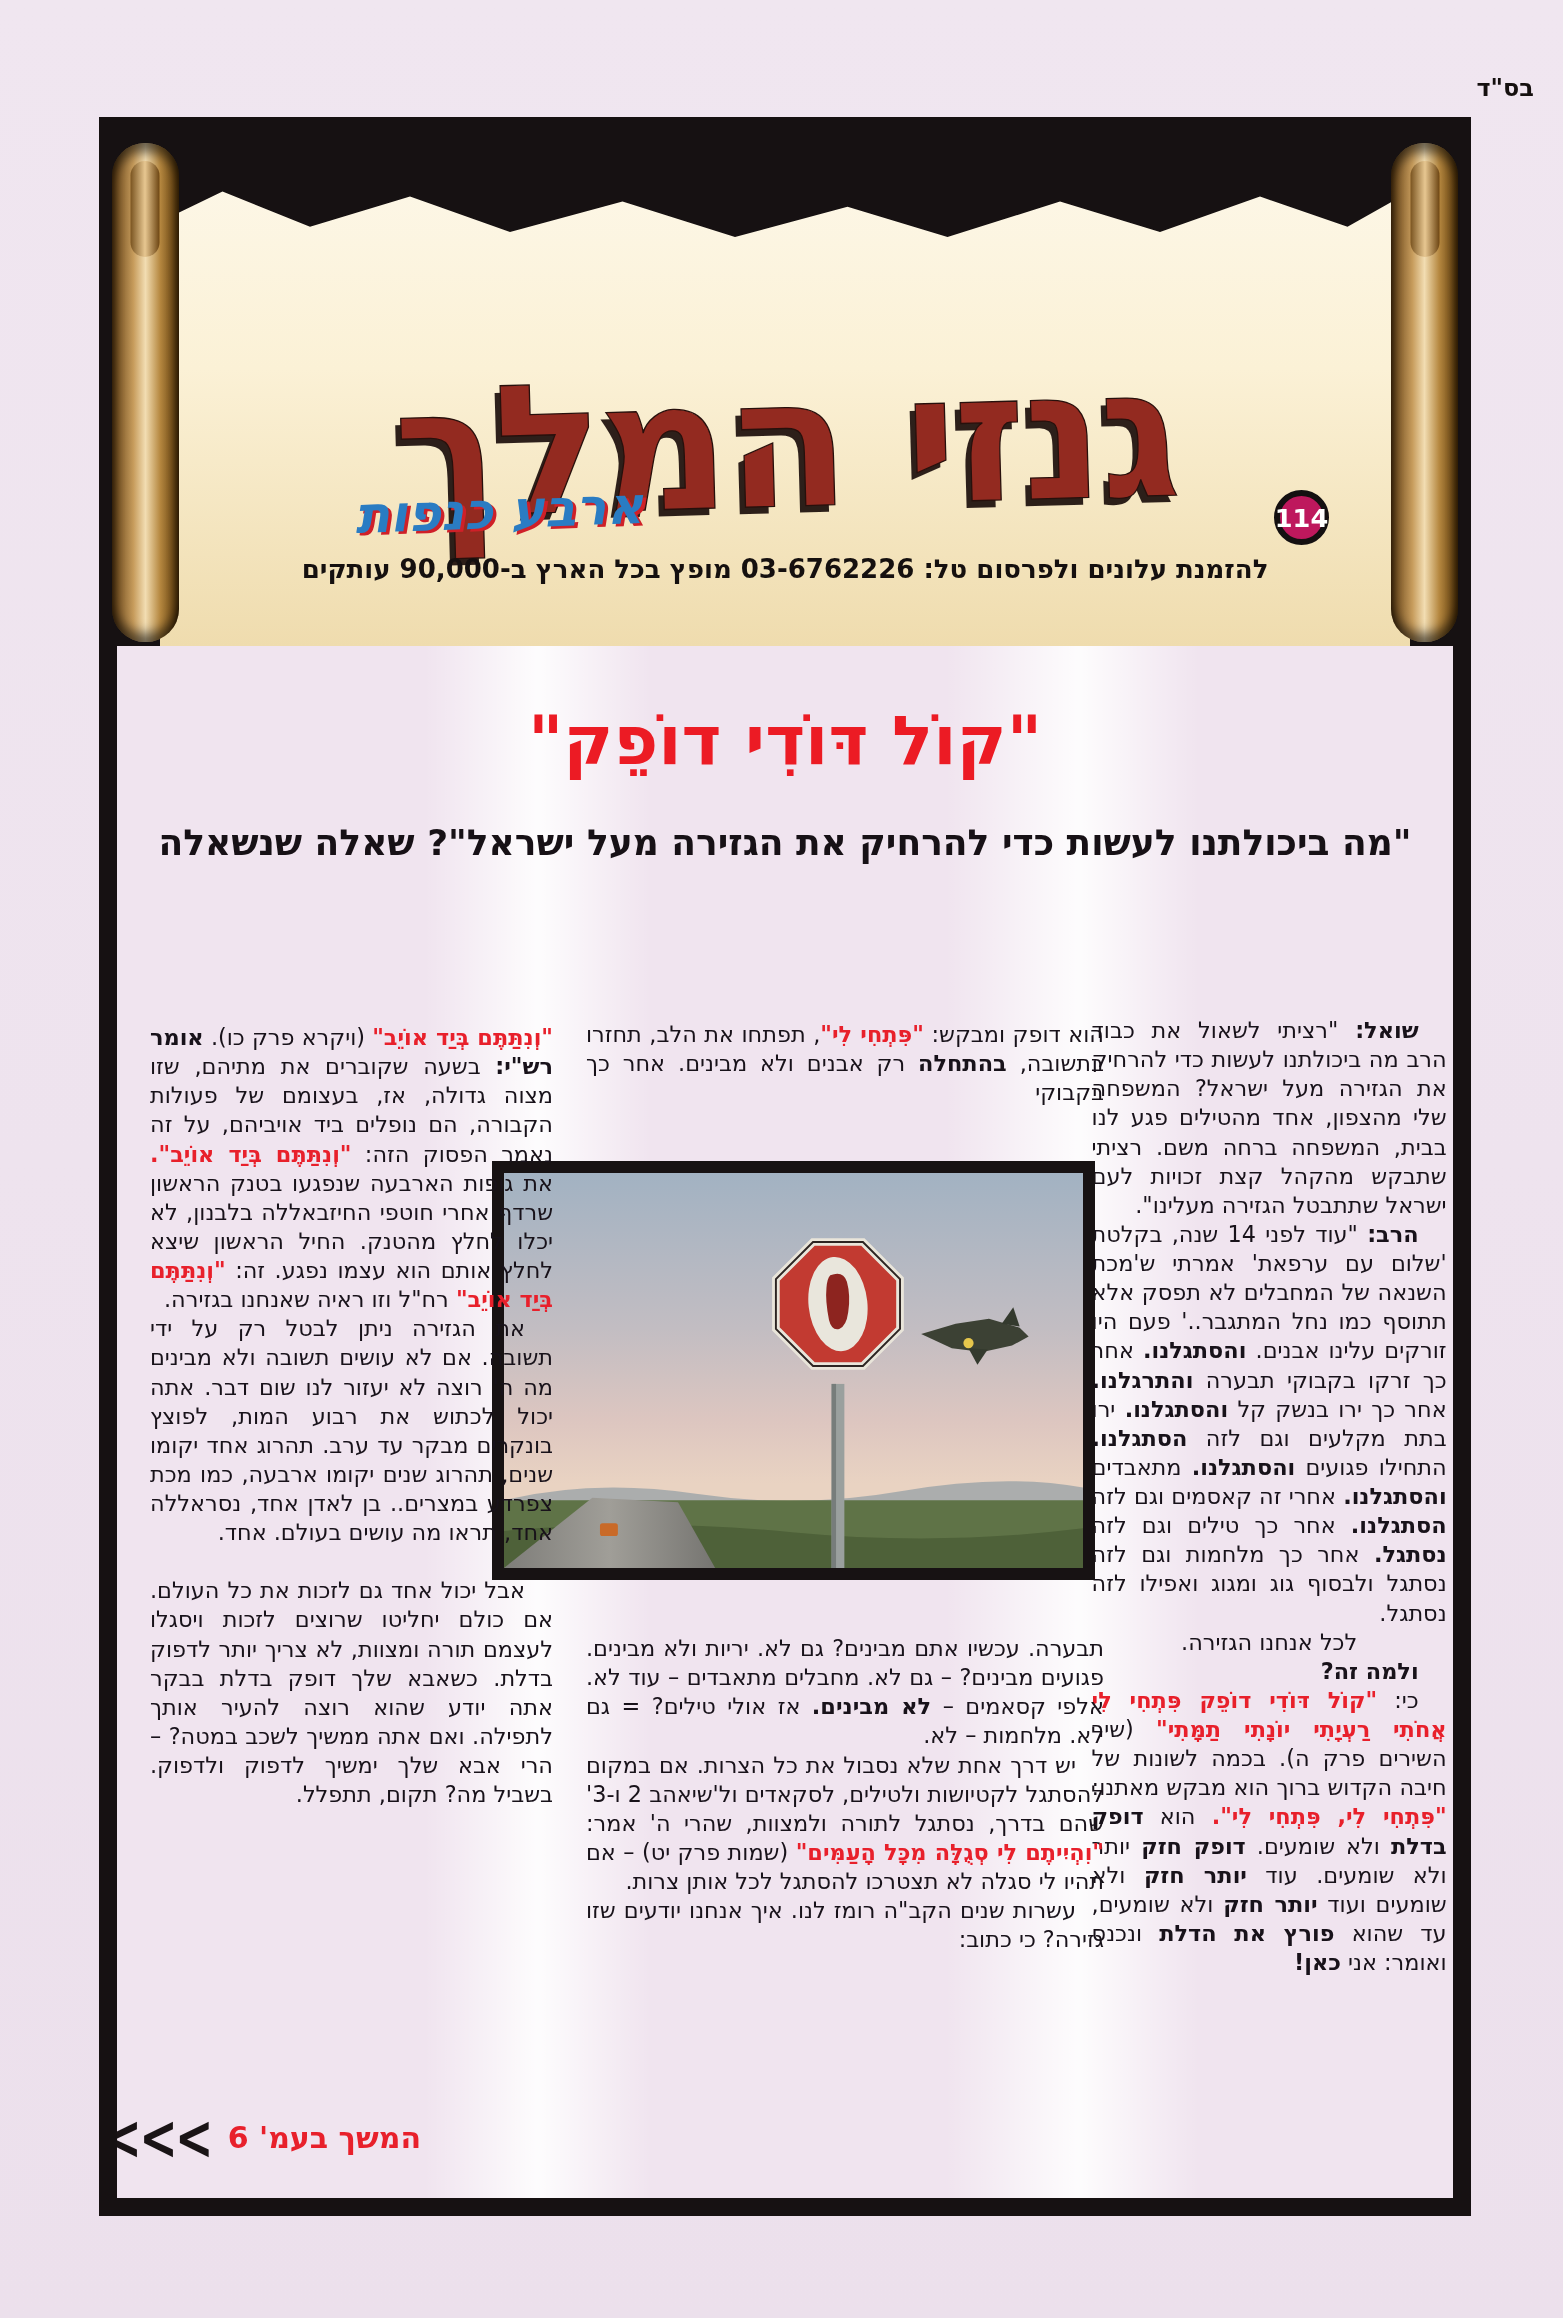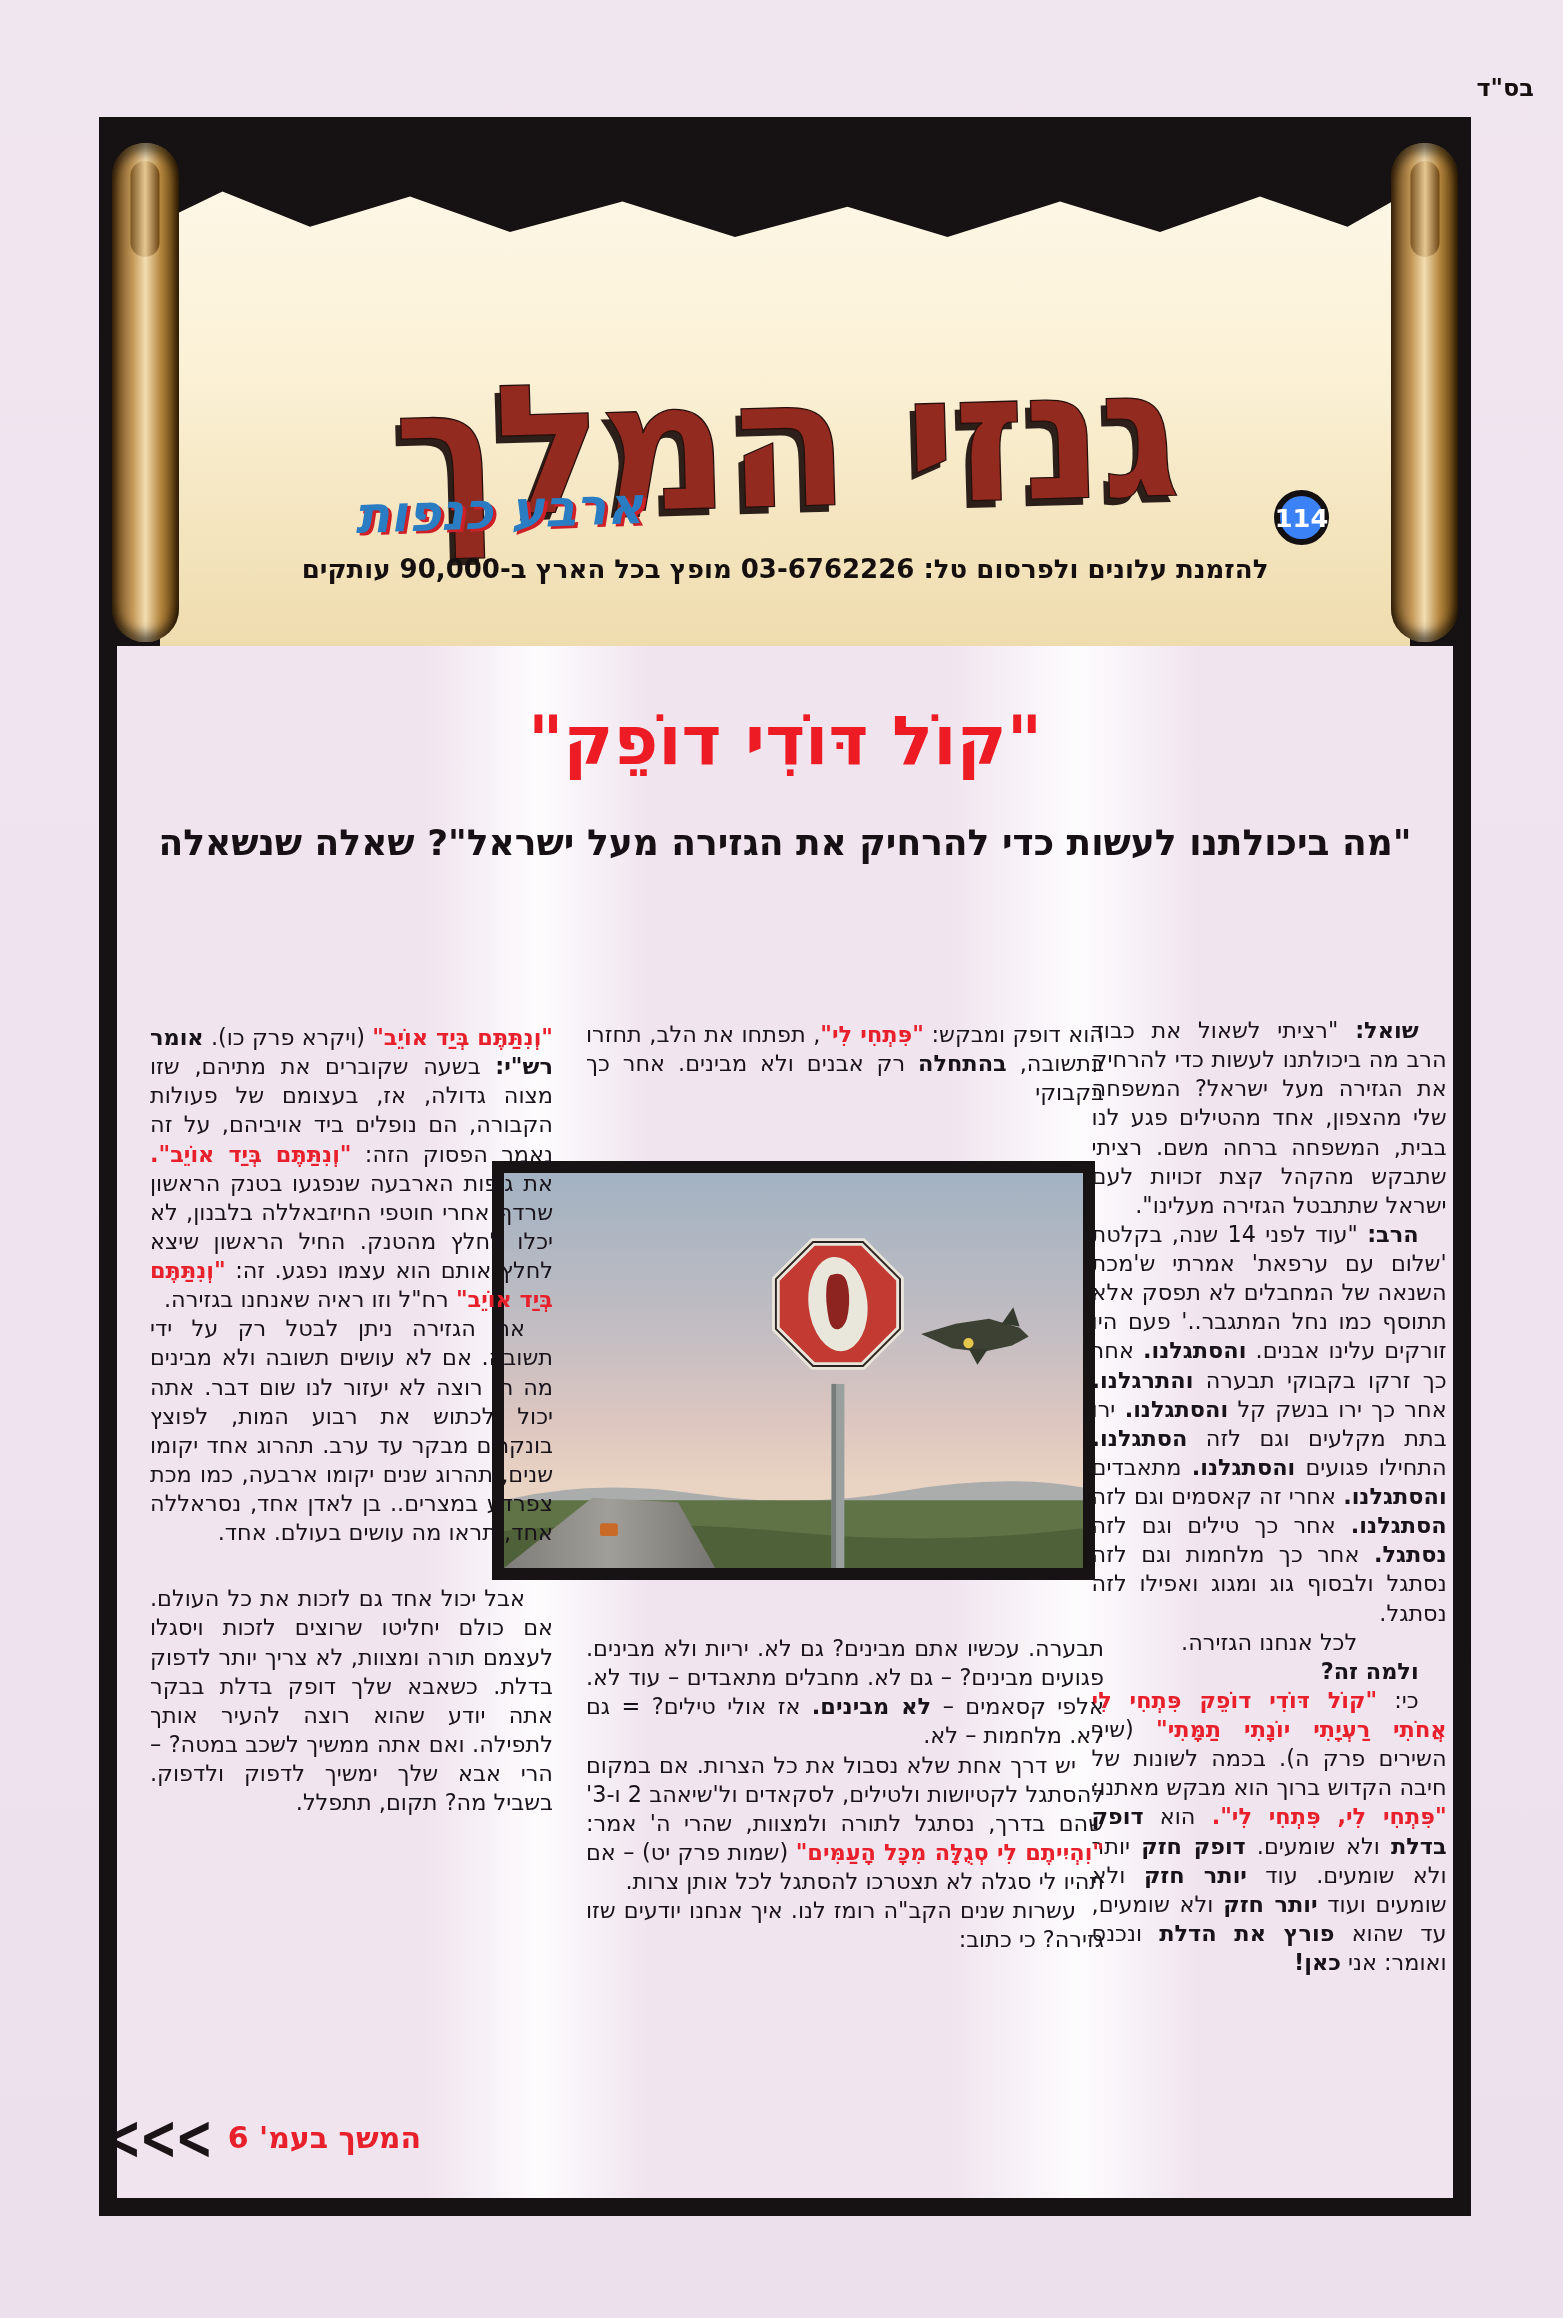--- a/index.html
+++ b/index.html
@@ -44,21 +44,21 @@
     letter-spacing:-3.8px;
     text-shadow:-5.8px 7px 0 rgba(22,9,7,.9);
     -webkit-text-stroke:1.3px #27100c;
     transform:rotate(-1.6deg);
     z-index:2;
     white-space:nowrap;
   }
   .issue-badge{
     position:absolute;right:142px;top:373px;
     width:43px;height:43px;border-radius:50%;
-    background:#3b82f6;border:6.4px solid #141011;
+    background:#be185d;border:6.4px solid #141011;
     color:#ffffff;font-size:25.6px;font-weight:bold;
     display:flex;align-items:center;justify-content:center;
     z-index:4;
   }
   .masthead-subtitle{
     position:absolute;right:238px;top:381px;
     font-size:36px;font-weight:bold;color:#1c3c96;
     z-index:4;white-space:nowrap;
   }
   .publisher-logo{
@@ -106,21 +106,21 @@
     font-size:32px;font-weight:bold;color:#e8202b;
   }
 
   .col{
     position:absolute;
     text-align:justify;
     font-size:22.4px;line-height:1.3;color:#18121a;
   }
   .col p{margin:0;}
   .col p.ind{text-indent:28px;}
-  .col p.gap{margin-top:37px;}
+  .col p.gap{margin-top:29px;}
   .col p.al-center{text-align:center;}
   .col .bold{font-weight:bold;}
   .col .redbold{color:#e8202b;font-weight:bold;}
 
   .col-right{right:6.4px;width:355px;top:370px;}
   .col-mid-top{right:458px;width:518px;top:374px;}
   .col-mid-bottom{right:458px;width:518px;top:988px;}
   .col-left{right:935px;width:403px;top:377px;}
   
   .col-left{right:auto;left:33px;}

